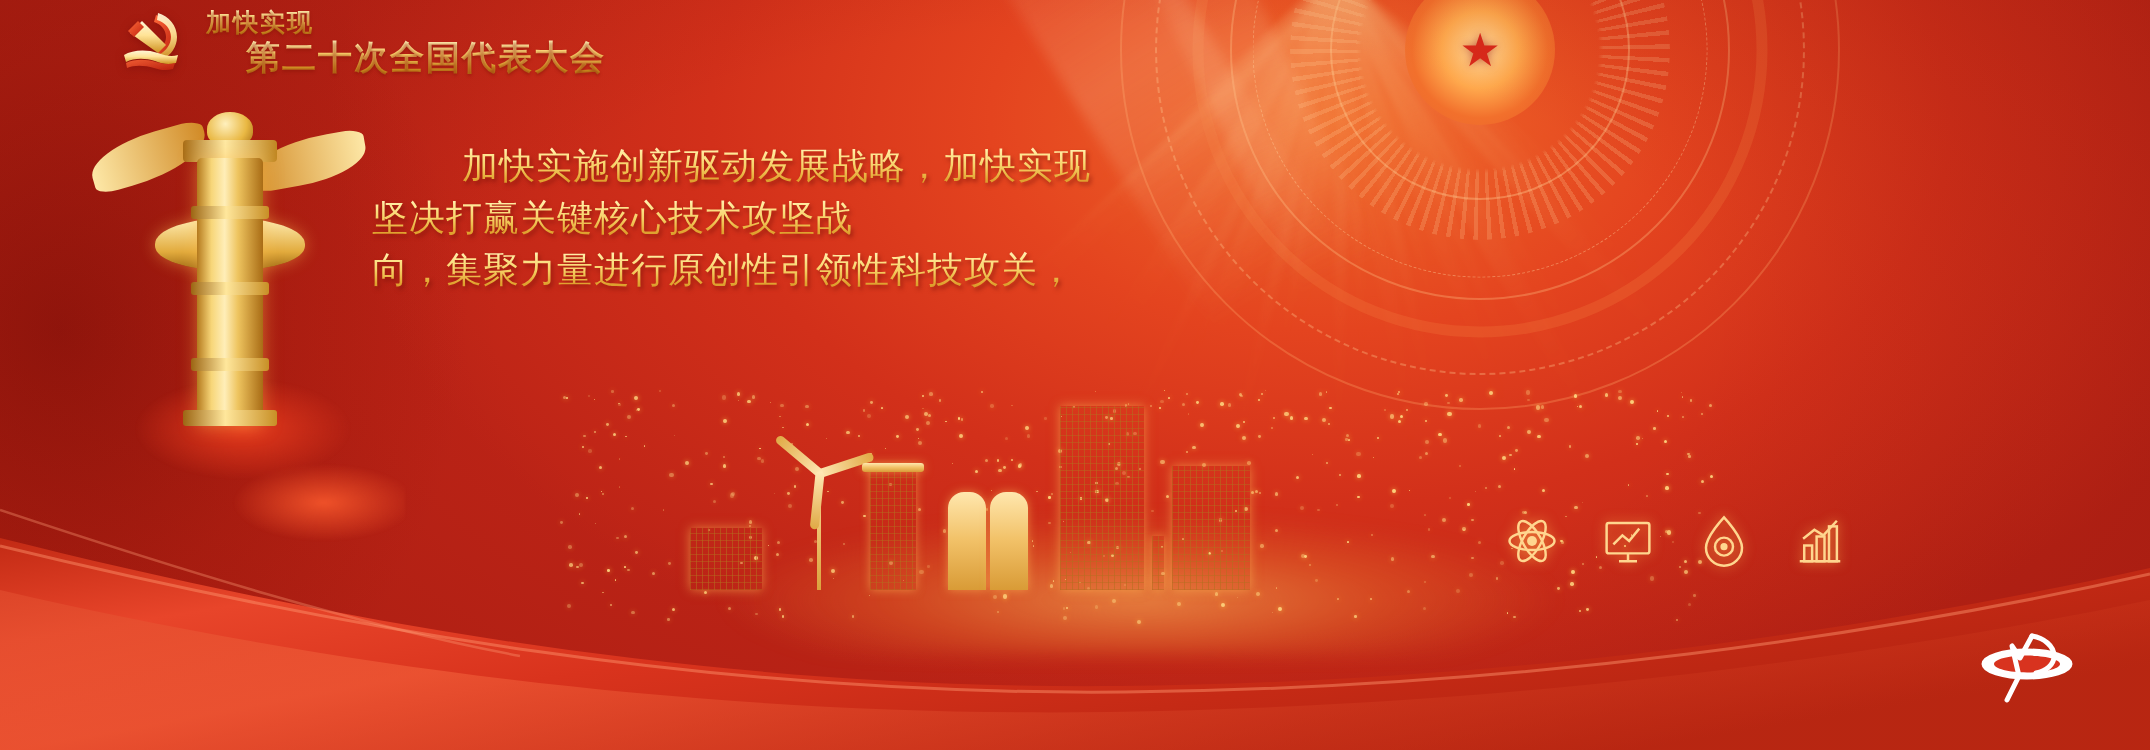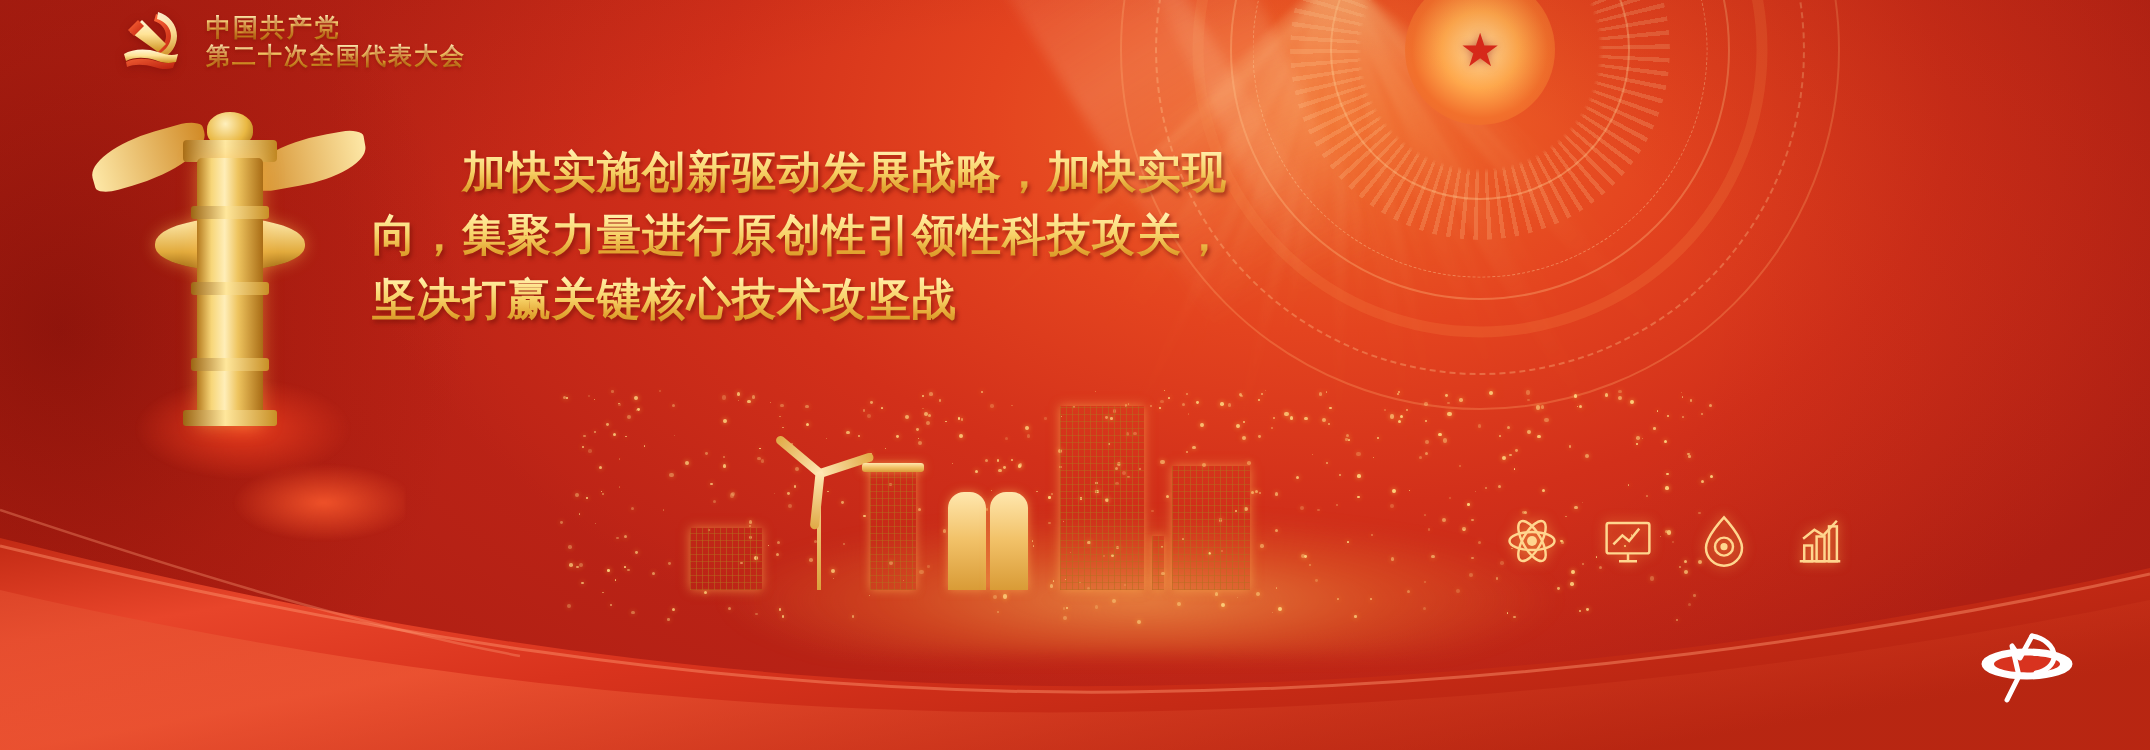--- a/index.html
+++ b/index.html
@@ -138,26 +138,26 @@
   
   .congress{position:absolute;left:118px;top:8px;display:flex;align-items:center;gap:16px;}
   .emblem{width:72px;height:66px;filter:drop-shadow(0 2px 4px rgba(120,10,5,.55));}
   .congress-text{display:flex;flex-direction:column;gap:2px;}
   .ct-line{
     font-size:25px;font-weight:700;letter-spacing:2px;line-height:1.12;
     background:linear-gradient(180deg,#fff3c4 0%,#ffd96f 40%,#d79b26 78%,#b87c12 100%);
     -webkit-background-clip:text;background-clip:text;color:transparent;
     text-shadow:0 2px 3px rgba(130,20,6,.45);
   }
-  .ct-line.l2{font-size:24px;}
+  .ct-line.l2{font-size:34px;margin-left:40px;}
 
   
   .slogan{position:absolute;left:372px;top:140px;width:1390px;}
   .sl{
-    font-size:44px;font-weight:700;letter-spacing:1px;line-height:1.44;
+    font-size:36px;font-weight:400;letter-spacing:1px;line-height:1.44;
     background:linear-gradient(180deg,#fffbe0 0%,#ffe896 26%,#f6cf63 52%,#e2a431 76%,#c98a1e 100%);
     -webkit-background-clip:text;background-clip:text;color:transparent;
     filter:drop-shadow(2px 3px 2px rgba(120,16,6,.62));
     white-space:nowrap;
   }
   .sl.l1{padding-left:90px;}
 
   
   .yuchai{position:absolute;right:60px;bottom:42px;display:flex;align-items:center;gap:16px;}
   .yc-mark{width:110px;height:78px;}
@@ -746,29 +746,29 @@
         </linearGradient>
       </defs>
       <path d="M38 6c10 3 17 12 17 22 0 9-5 16-12 20l-4-6c5-3 9-8 9-14 0-7-5-13-12-15z" fill="url(#redA)"></path>
       <path d="M40 4c11 3 19 13 19 24 0 10-6 18-14 22l-3-5c6-3 11-10 11-17 0-8-6-15-14-17z" fill="url(#gldA)" opacity=".95"></path>
       <path d="M12 24l12-12 24 24-8 8z" fill="url(#gldA)"></path>
       <path d="M10 22l10-10 6 6-10 10z" fill="url(#redA)"></path>
       <path d="M6 46c8-5 22-6 34-2 8 3 14 4 20 2l-2 8c-7 2-14 1-21-2-10-3-21-3-29 1z" fill="url(#gldA)"></path>
       <path d="M8 54c8-4 20-4 30-1 7 2 13 3 19 1l-2 6c-7 2-13 1-19-1-10-3-20-3-27 0z" fill="url(#redA)" opacity=".85"></path>
     </svg>
     <div class="congress-text">
-      <div class="ct-line l1">中国共产党</div>
+      <div class="ct-line l1">加快实现</div>
       <div class="ct-line l2">第二十次全国代表大会</div>
     </div>
   </div>
 
   <div class="slogan">
     <div class="sl l1">加快实施创新驱动发展战略，加快实现</div>
+    <div class="sl">坚决打赢关键核心技术攻坚战</div>
     <div class="sl">向，集聚力量进行原创性引领性科技攻关，</div>
-    <div class="sl">坚决打赢关键核心技术攻坚战</div>
   </div>
 
   <div class="yuchai">
     <svg class="yc-mark" viewBox="0 0 110 78">
       <ellipse cx="47" cy="34" rx="44" ry="14" fill="none" stroke="#fff" stroke-width="3"></ellipse>
       <ellipse cx="47" cy="34" rx="44" ry="14" fill="#fff" opacity="0"></ellipse>
       <path d="M3 34c0-7.7 19.7-14 44-14s44 6.3 44 14-19.7 14-44 14S3 41.7 3 34z" fill="#fff"></path>
       <path d="M14 34c0-4.6 14.8-8.4 33-8.4S80 29.4 80 34s-14.8 8.4-33 8.4S14 38.6 14 34z" fill="#d8331f"></path>
       <path d="M52 6l-12 22 -8 -12 7 30 -12 24" fill="none" stroke="#fff" stroke-width="5" stroke-linecap="round" stroke-linejoin="round"></path>
       <path d="M52 6c12 2 22 10 22 20 0 9-8 15-18 17" fill="none" stroke="#fff" stroke-width="5" stroke-linecap="round"></path>

